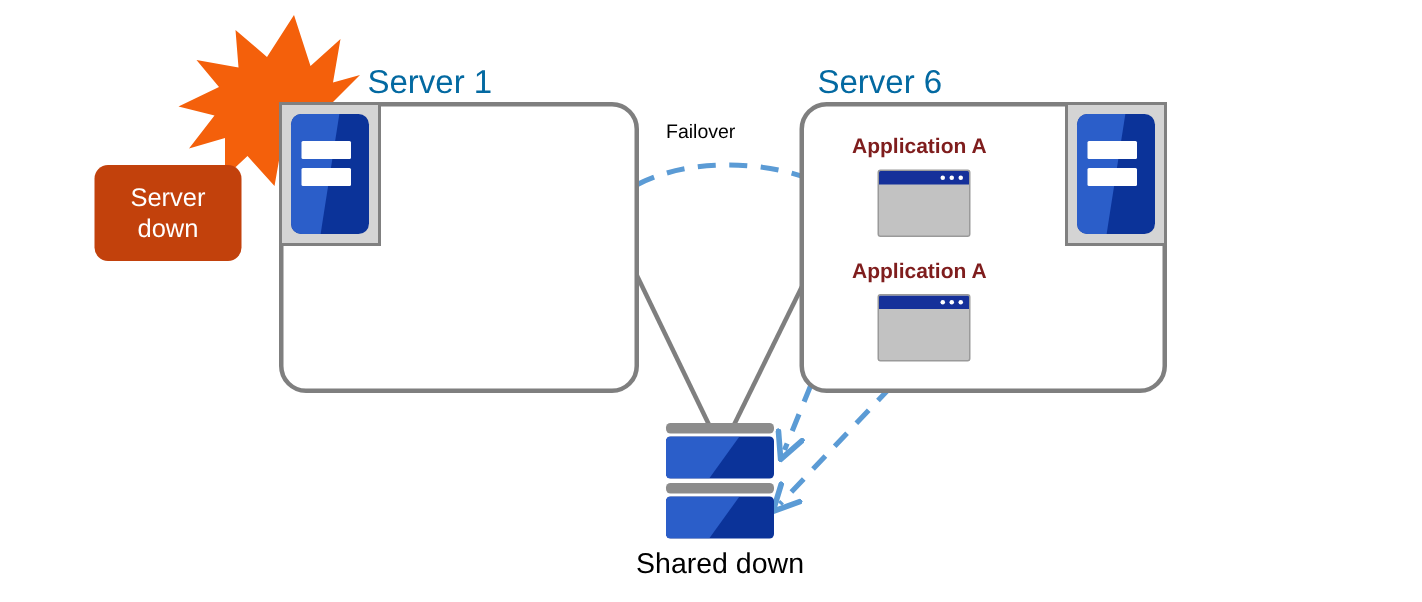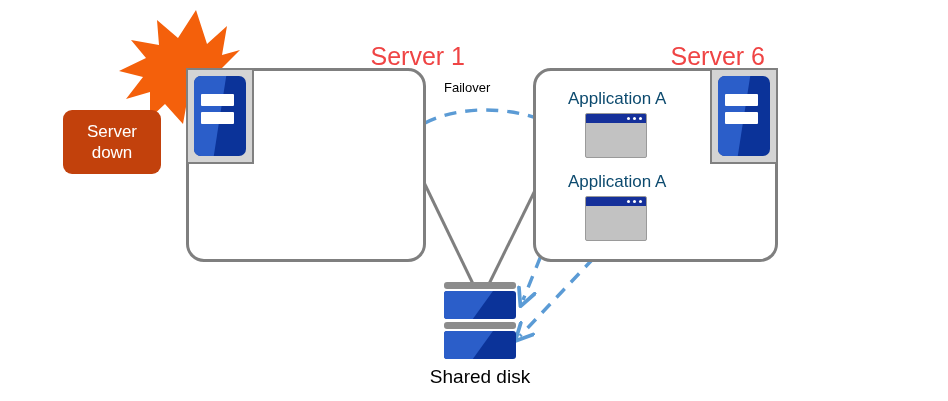--- a/index.html
+++ b/index.html
@@ -22,24 +22,24 @@
   
   .server-box {
     border: 3px solid #7f7f7f;
     border-radius: 18px;
     background: #ffffff;
     box-sizing: border-box;
   }
 
   
   .box-title {
-    font-size: 25px;
-    color: #ef4444;
-    white-space: nowrap;
-    text-align: right;
+    font-size: 22px;
+    color: #0369a1;
+    white-space: nowrap;
+    text-align: left;
   }
 
   
   .server-icon {
     background: #d4d4d4;
     border: 2px solid #808080;
     box-sizing: border-box;
     padding: 6px;
   }
   .server-icon-inner {
@@ -87,23 +87,24 @@
     padding-right: 4px;
     gap: 3px;
   }
   .app-dot {
     width: 3px;
     height: 3px;
     border-radius: 50%;
     background: #ffffff;
   }
   .app-label {
-    font-size: 17px;
-    color: #0c4a6e;
-    white-space: nowrap;
+    font-size: 14px;
+    color: #7f1d1d;
+    white-space: nowrap;
+    font-weight: bold;
   }
 
   
   .down-badge {
     background: #c2410c;
     border-radius: 9px;
     color: #ffffff;
     font-size: 17px;
     line-height: 21px;
     text-align: center;
@@ -234,15 +235,15 @@
     </div>
   </div>
 
   <div class="abs" style="left:444px; top:282px; width:72px; height:78px;">
     <div class="disk-bar" style="height:7px;"></div>
     <div class="disk-body" style="height:28px; margin-top:2px;"></div>
     <div class="disk-bar" style="height:7px; margin-top:3px;"></div>
     <div class="disk-body" style="height:28px; margin-top:2px;"></div>
   </div>
 
-  <div class="abs disk-label" style="left:380px; top:366px; width:200px;">Shared disk</div>
+  <div class="abs disk-label" style="left:380px; top:366px; width:200px;">Shared down</div>
 
 </div>
 
 </body></html>

